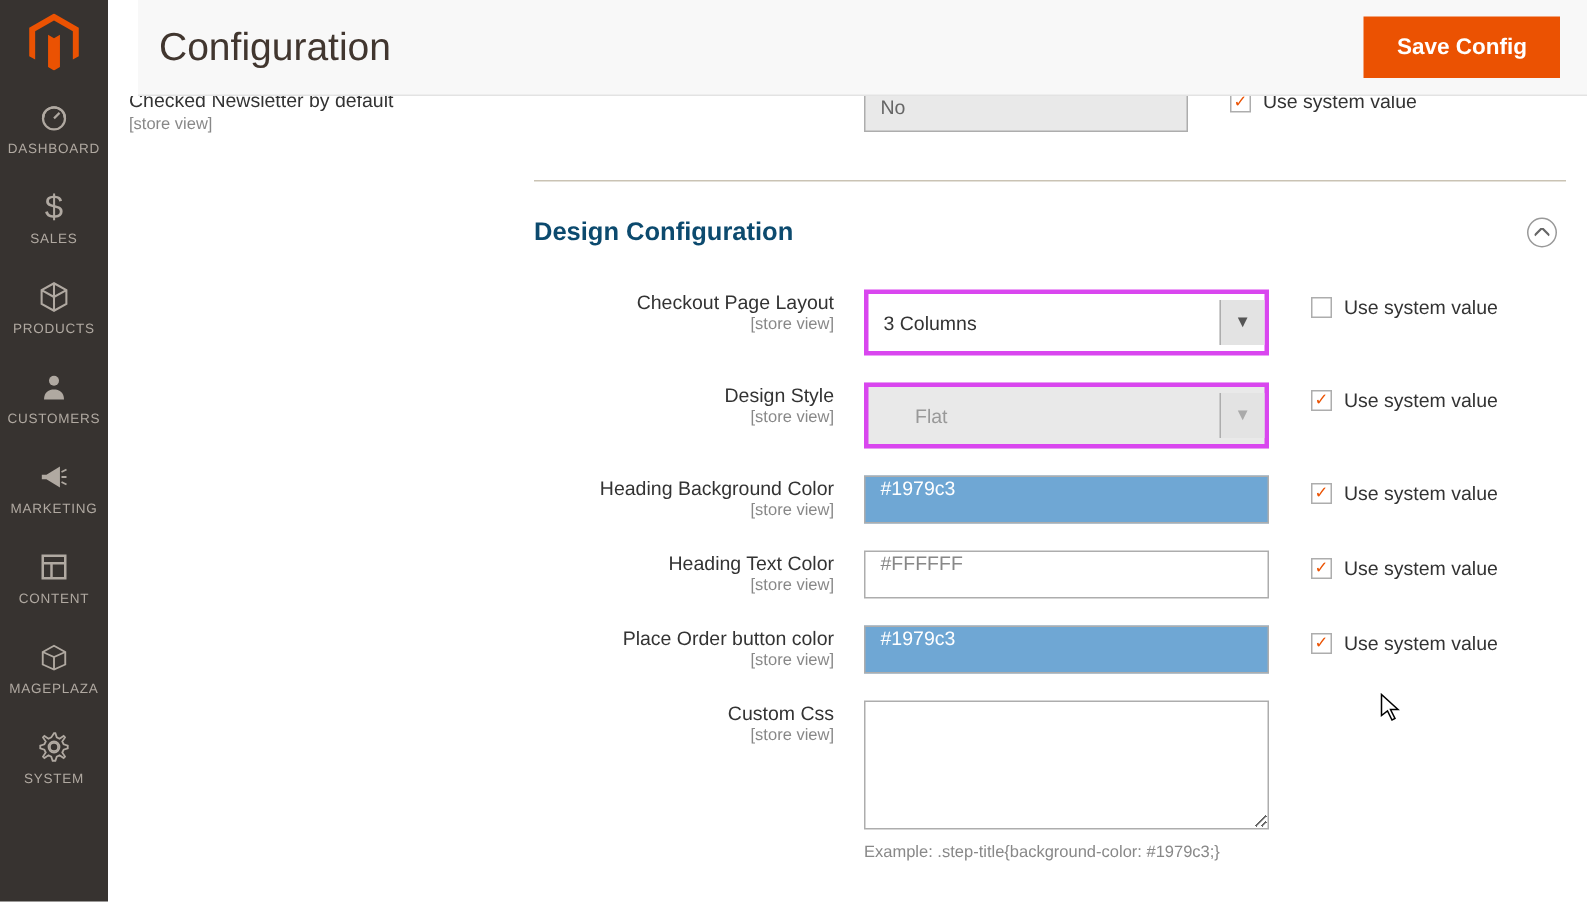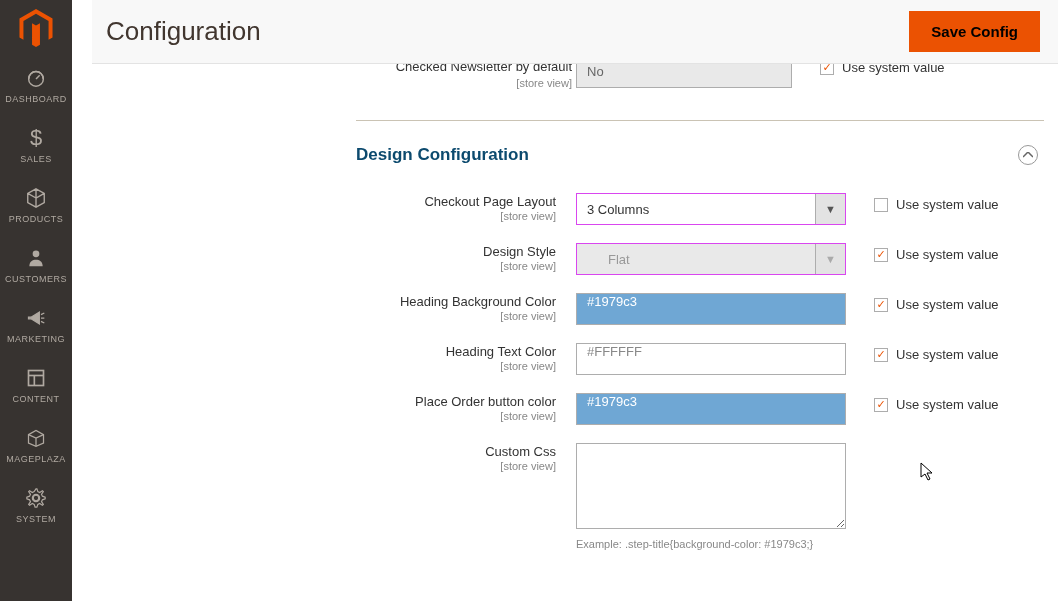--- a/index.html
+++ b/index.html
@@ -11,28 +11,28 @@
     .logo { width: 72px; height: 56px; display: flex; align-items: center; justify-content: center; }
     .logo svg { width: 34px; height: 38px; }
     .nav-item { display: flex; flex-direction: column; align-items: center; justify-content: center; padding: 10px 0 12px 0; cursor: pointer; }
     .nav-item.active { background: #524d49; }
     .nav-icon { width: 24px; height: 24px; display: flex; align-items: center; justify-content: center; color: #b0a9a1; font-size: 20px; margin-bottom: 4px; }
     .nav-label { font-size: 9px; letter-spacing: 0.5px; color: #b0a9a1; text-align: center; }
 
     
     .page-header { position: absolute; left: 72px; top: 0; right: 0; height: 64px; background: #f8f8f8; border-bottom: 1px solid #e3e3e3; display: flex; align-items: center; padding: 0 18px 0 14px; justify-content: space-between; margin-left: 20px; }
     .page-title { font-size: 26px; font-weight: 400; color: #41362f; }
-    .save-btn { background: #eb5202; color: #000000; border: none; padding: 12px 22px; font-size: 15px; font-weight: 600; cursor: pointer; }
+    .save-btn { background: #eb5202; color: #ffffff; border: none; padding: 12px 22px; font-size: 15px; font-weight: 600; cursor: pointer; }
 
     
     .main { position: absolute; left: 72px; top: 64px; right: 0; bottom: 0; overflow: hidden; background: #fff; padding: 0 14px; }
 
     
     .peek-row { height: 40px; display: flex; align-items: flex-start; }
-    .peek-label { width: 490px; padding-right: 4px; text-align: right; margin-top: -3px; }
+    .peek-label { width: 490px; padding-right: 4px; text-align: left; margin-top: -3px; }
     .peek-label .lbl { font-size: 13px; color: #333; position: relative; top: -3px; }
     .peek-label .scope { font-size: 11px; color: #888; display: block; }
     .peek-input { width: 216px; }
     .peek-input .select-disabled { border: 1px solid #adadad; background: #e9e9e9; color: #666; height: 32px; line-height: 30px; padding: 0 10px; font-size: 13px; margin-top: -8px; }
     .peek-sys { margin-left: 28px; display: flex; align-items: center; gap: 8px; margin-top: -4px; font-size: 13px; color: #333; }
 
     hr.sep { border: none; border-top: 1px solid #cac3b4; margin: 16px 0 24px 0; margin-left: 270px; }
 
     
     .section-head { display: flex; align-items: center; justify-content: space-between; margin-left: 270px; margin-bottom: 28px; }
@@ -43,21 +43,21 @@
     .form-row { display: flex; align-items: flex-start; margin-bottom: 18px; }
     .form-label { width: 490px; padding-right: 20px; text-align: right; }
     .form-label .lbl { font-size: 13px; color: #333; }
     .form-label .scope { font-size: 11px; color: #888; display: block; margin-top: 1px; }
     .form-control { width: 270px; }
     .sys-col { margin-left: 28px; display: flex; align-items: center; gap: 8px; font-size: 13px; color: #333; margin-top: 4px; }
 
     .chk { width: 14px; height: 14px; border: 1px solid #adadad; display: inline-flex; align-items: center; justify-content: center; font-size: 11px; color: #eb5202; background: #fff; cursor: pointer; }
 
     
-    .select-wrap { position: relative; border: 1px solid #d946ef; background: #fff; height: 32px; display: flex; align-items: center; }
+    .select-wrap { position: relative; border: 3px solid #d946ef; background: #fff; height: 44px; display: flex; align-items: center; }
     .select-wrap .val { flex: 1; padding: 0 10px; font-size: 13px; color: #333; }
     .select-wrap .caret { width: 30px; height: 30px; background: #e3e3e3; border-left: 1px solid #adadad; display: flex; align-items: center; justify-content: center; font-size: 11px; color: #555; }
     .select-wrap.disabled { background: #e9e9e9; }
     .select-wrap.disabled .val { color: #999; padding-left: 31px; }
     .select-wrap.disabled .caret { background: #e3e3e3; color: #aaa; }
 
     
     .color-input { height: 32px; border: 1px solid #adadad; background: #6fa7d4; color: #fff; padding: 0 10px; font-size: 13px; display: flex; align-items: flex-start; }
     .color-input.white { background: #fff; color: #888; }
 

